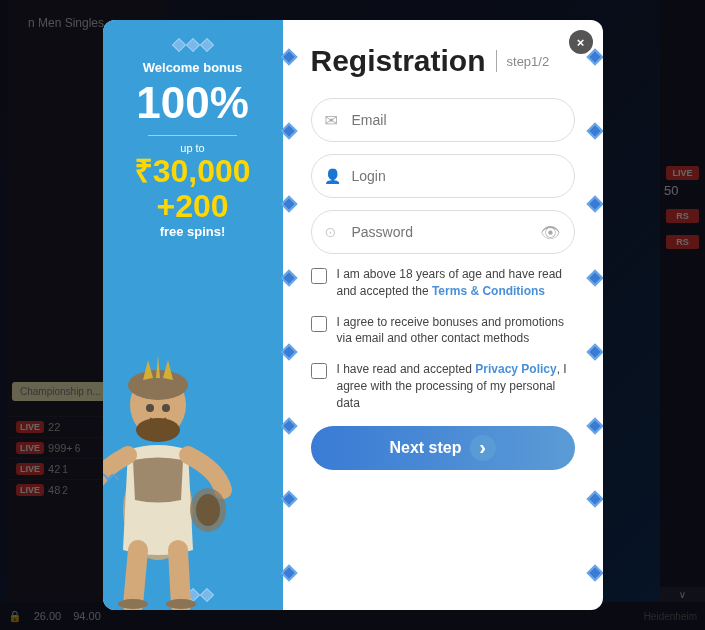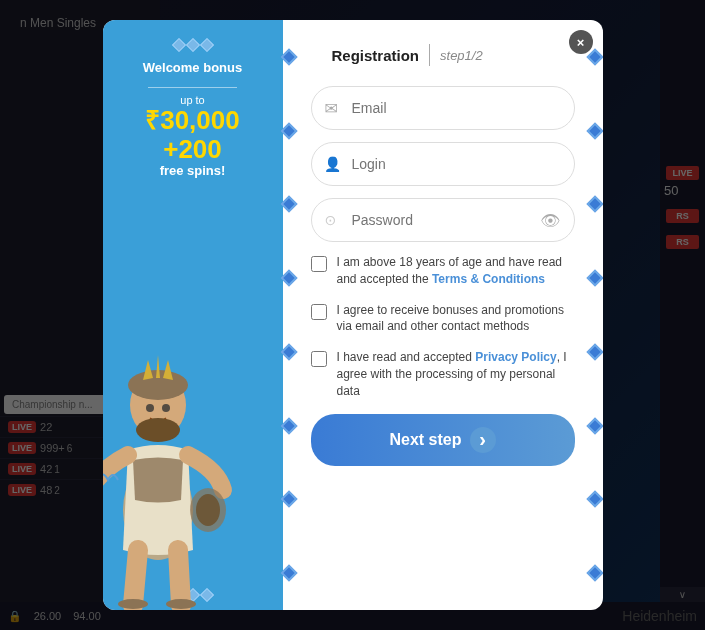--- a/index.html
+++ b/index.html
@@ -16,21 +16,21 @@
     .bg-overlay {
       position: absolute;
       inset: 0;
       background: linear-gradient(135deg, #1a1a2e 0%, #16213e 50%, #0f3460 100%);
       z-index: 0;
     }
 
     
     .sidebar {
       position: absolute;
-      left: 0;
+      left: 8px;
       top: 0;
       width: 160px;
       height: 100%;
       background: #1e1e2e;
       z-index: 1;
       padding: 10px 8px;
     }
     .sidebar-item {
       color: #ccc;
       font-size: 12px;
@@ -117,21 +117,21 @@
       background: rgba(255,255,255,0.5);
       margin: 6px 0;
     }
     .bonus-upto {
       color: white;
       font-size: 11px;
       text-align: center;
     }
     .bonus-amount {
       color: #ffd700;
-      font-size: 26px;
+      font-size: 32px;
       font-weight: 900;
       text-align: center;
       line-height: 1.1;
     }
     .bonus-spins {
       color: white;
       font-size: 13px;
       font-weight: bold;
       text-align: center;
     }
@@ -160,35 +160,33 @@
       font-weight: bold;
       z-index: 30;
     }
 
     .reg-header {
       display: flex;
       align-items: center;
       margin-bottom: 20px;
     }
     .reg-title {
-      font-size: 15px;
+      font-size: 30px;
       font-weight: bold;
       color: #222;
-      margin-left: 21px;
     }
     .reg-divider {
       width: 1px;
       height: 22px;
       background: #aaa;
       margin: 0 10px;
     }
     .reg-step {
       color: #888;
       font-size: 13px;
-      font-style: italic;
     }
 
     .input-group {
       position: relative;
       margin-bottom: 12px;
     }
     .input-group input {
       width: 100%;
       height: 44px;
       border: 1px solid #ddd;
@@ -250,21 +248,21 @@
       margin: 14px 0;
     }
     .promo-line a {
       color: #4a90d8;
       text-decoration: none;
       font-weight: bold;
     }
 
     .next-btn {
       width: 100%;
-      height: 52px;
+      height: 44px;
       background: linear-gradient(90deg, #3a7bd5, #5b9bd5);
       border: none;
       border-radius: 24px;
       color: white;
       font-size: 16px;
       font-weight: bold;
       cursor: pointer;
       display: flex;
       align-items: center;
       justify-content: center;
@@ -340,21 +338,21 @@
 <body>
 
 <div class="bg-overlay"></div>
 
 <div class="sidebar">
   <div class="sidebar-item">
     <span>n Men Singles</span>
   </div>
 
   <div style="position:absolute;bottom:130px;left:0;width:160px;">
-    <div style="padding:4px 8px;color:#888;font-size:10px;background:#ffffff;margin:2px 4px;border-radius:3px;">
+    <div style="padding:4px 8px;color:#888;font-size:10px;background:#fef9c3;margin:15px 4px;border-radius:3px;">
       <span>Championship n...</span>
       <span style="float:right;color:#555;font-size:10px;">⚙</span>
     </div>
 
     <div class="sidebar-row">
       <span class="live-badge">LIVE</span>
       <span>22</span>
       <span class="chevron-down">∨</span>
     </div>
     <div class="sidebar-row">
@@ -406,20 +404,21 @@
 
   <div class="bonus-panel">
 
     <div style="display:flex;gap:4px;margin-bottom:10px;flex-wrap:wrap;justify-content:center;">
       <div style="width:10px;height:10px;background:#7ab8e8;transform:rotate(45deg);border:1px solid #9dd0f8;"></div>
       <div style="width:10px;height:10px;background:#7ab8e8;transform:rotate(45deg);border:1px solid #9dd0f8;"></div>
       <div style="width:10px;height:10px;background:#7ab8e8;transform:rotate(45deg);border:1px solid #9dd0f8;"></div>
     </div>
 
     <div class="bonus-title">Welcome bonus</div>
+    <div class="bonus-percent">100%</div>
     <div class="bonus-divider"></div>
     <div class="bonus-upto">up to</div>
     <div class="bonus-amount">₹30,000</div>
     <div class="bonus-amount">+200</div>
     <div class="bonus-spins">free spins!</div>
 
     <div style="position:absolute;bottom:0;left:-50px;width:210px;height:380px;z-index:5;">
       
       <svg width="210" height="380" viewBox="0 0 210 380">
 
@@ -547,14 +546,14 @@
 </div>
 
 <div class="score-bar">
   <span>🔒</span>
   <span class="score-item">
     <span>26.00</span>
   </span>
   <span class="score-item">
     <span>94.00</span>
   </span>
-  <span style="margin-left:auto;color:#666;font-size:14px;">Heidenheim</span>
+  <span style="margin-left:auto;color:#666;font-size:10px;">Heidenheim</span>
 </div>
 
 </body></html>

